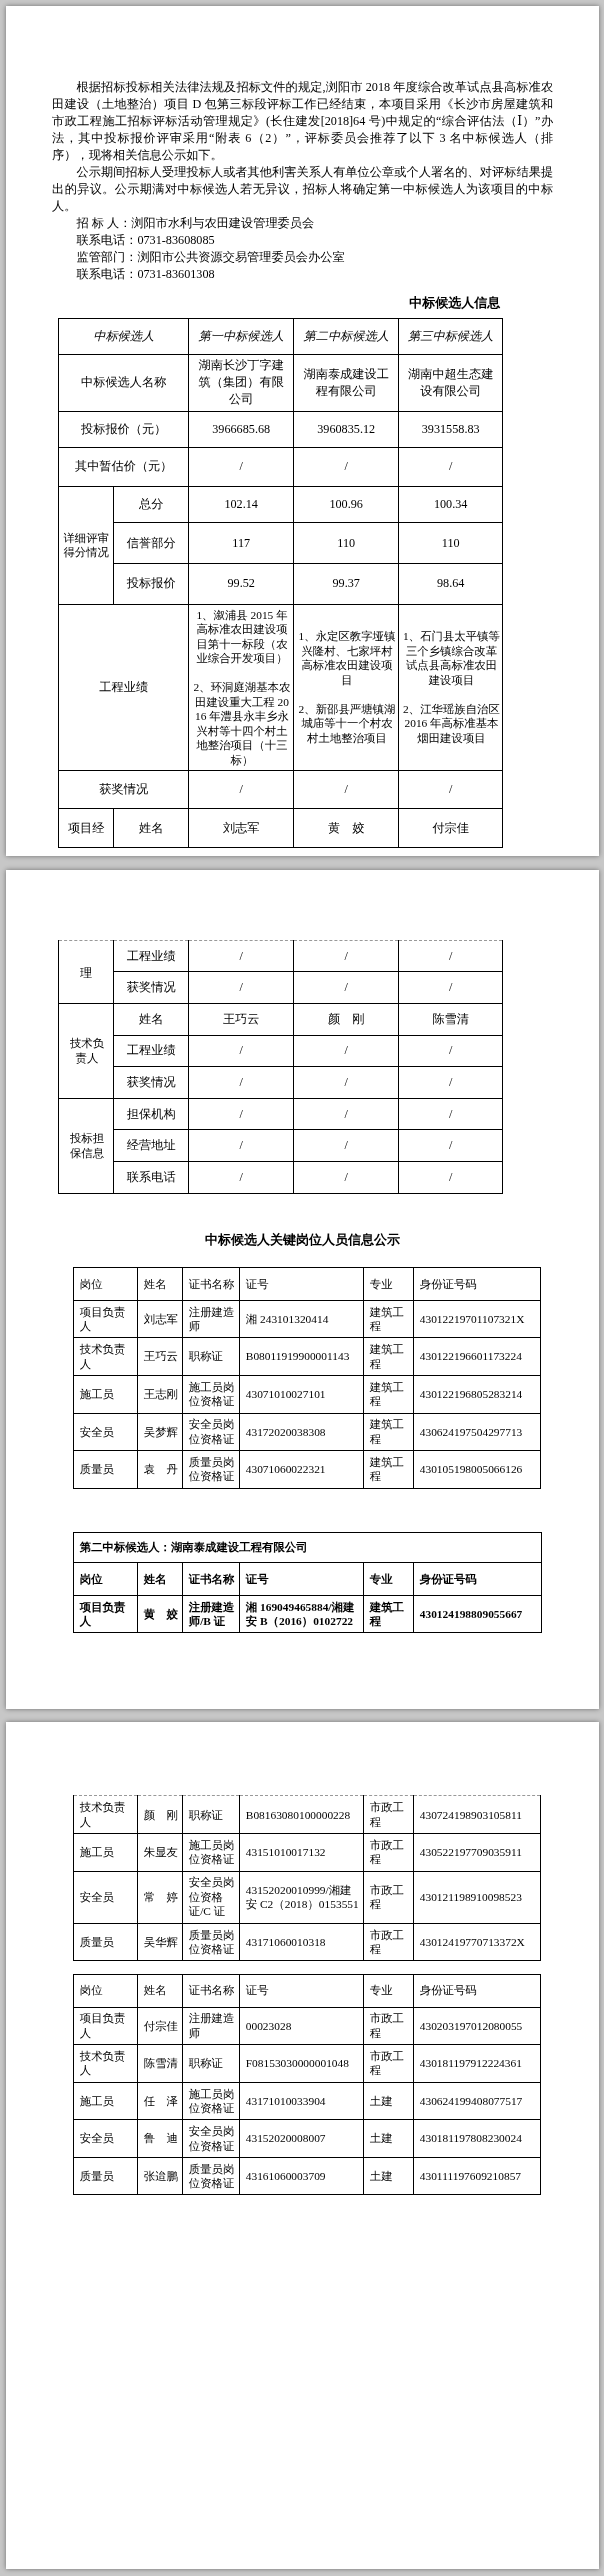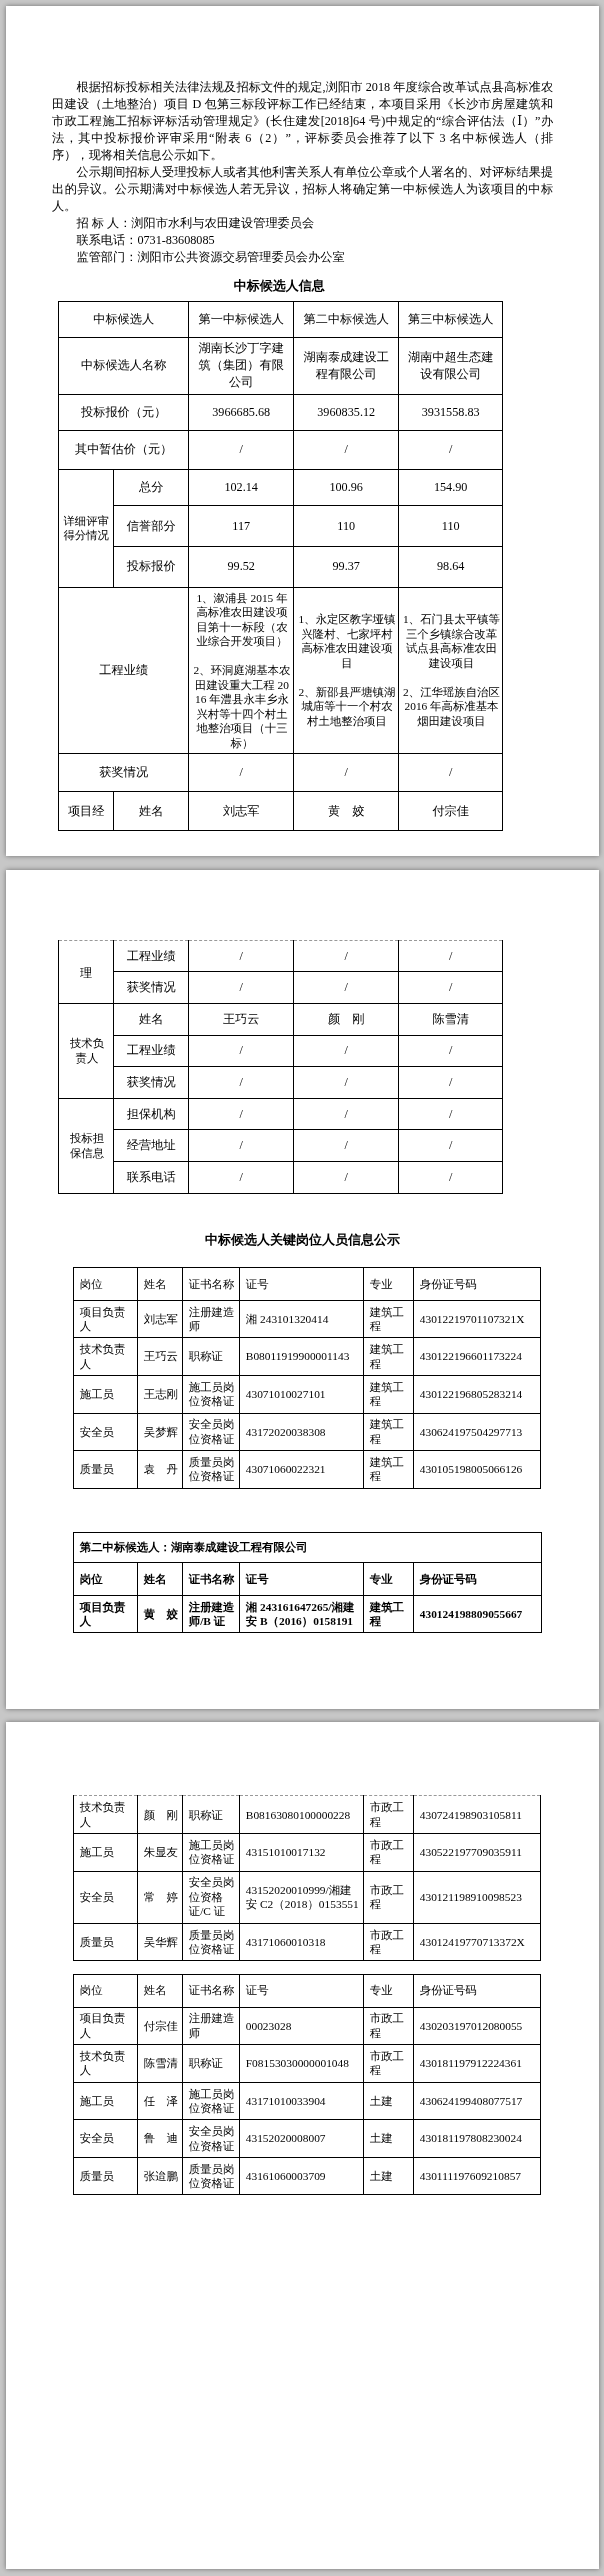--- a/index.html
+++ b/index.html
@@ -22,40 +22,40 @@
   #page3{height:847px;margin:0 6.1px 6.1px 6.1px;}
 
   
   .doc-body{padding-top:73px;font-size:12.2px;line-height:17px;}
   .para{margin:0;text-indent:2em;text-align:justify;}
   .contact{margin:0;padding-left:2em;}
 
   
   .tbl-title{
     width:442px;margin:10.7px 0 6.1px 6.1px;
-    text-align:center;font-weight:bold;font-size:13px;
+    text-align:right;font-weight:bold;font-size:13px;
   }
   .sec-title{
     margin:37px 0 18.3px 0;text-align:center;font-weight:bold;font-size:13px;
   }
 
   
   table{border-collapse:collapse;table-layout:fixed;}
   td{
     border:0.8px solid #000;
     font-size:12.2px;
     padding:2.3px 4.6px;
     word-break:break-all;
     overflow:hidden;
   }
 
   
   .info-table{width:442px;margin-left:6.1px;}
   .info-table td{text-align:center;vertical-align:middle;}
-  .r-head td{height:30.5px;}
+  .r-head td{height:30.5px;font-style:italic;}
   .r-name td{height:43px;}
   .r-price td{height:30.5px;}
   .r-prov td{height:34px;}
   .r-st td{height:30.5px;}
   .r-sc td{height:35px;}
   .r-sp td{height:35px;}
   .r-awd td{height:32px;}
   .r-pm td{height:34px;}
   .cell-perf{
     text-align:left;vertical-align:top;
@@ -80,20 +80,21 @@
 </head>
 <body>
 
 <div class="page" id="page1">
   <div class="doc-body">
     <p class="para">根据招标投标相关法律法规及招标文件的规定,浏阳市 2018 年度综合改革试点县高标准农田建设（土地整治）项目 D 包第三标段评标工作已经结束，本项目采用《长沙市房屋建筑和市政工程施工招标评标活动管理规定》(长住建发[2018]64 号)中规定的“综合评估法（Ⅰ）”办法，其中投标报价评审采用“附表 6（2）”，评标委员会推荐了以下 3 名中标候选人（排序），现将相关信息公示如下。</p>
     <p class="para">公示期间招标人受理投标人或者其他利害关系人有单位公章或个人署名的、对评标结果提出的异议。公示期满对中标候选人若无异议，招标人将确定第一中标候选人为该项目的中标人。</p>
     <p class="contact">招 标 人：浏阳市水利与农田建设管理委员会</p>
     <p class="contact">联系电话：0731-83608085</p>
     <p class="contact">监管部门：浏阳市公共资源交易管理委员会办公室</p>
+    <p class="contact">联系电话：0731-83601308</p>
   </div>
 
   <div class="tbl-title">中标候选人信息</div>
 
   <table class="info-table">
     <colgroup>
         <col style="width:55px">
         <col style="width:75px">
         <col style="width:105px">
         <col style="width:105px">
@@ -123,21 +124,21 @@
       <td>/</td>
       <td>/</td>
       <td>/</td>
     </tr>
     <tr class="r-st">
       <td rowspan="3" class="group-cell cell-perf" style="text-align:center !important;vertical-align:middle;">详细评审
 得分情况</td>
       <td>总分</td>
       <td>102.14</td>
       <td>100.96</td>
-      <td>154.90</td>
+      <td>100.34</td>
     </tr>
     <tr class="r-sc">
       <td>信誉部分</td>
       <td>117</td>
       <td>110</td>
       <td>110</td>
     </tr>
     <tr class="r-sp">
       <td>投标报价</td>
       <td>99.52</td>
@@ -325,21 +326,21 @@
       <td>证号</td>
       <td>专业</td>
       <td>身份证号码</td>
     </tr>
     </tbody>
       <tbody>
         <tr>
           <td>项目负责人</td>
           <td>黄　姣</td>
           <td>注册建造师/B 证</td>
-          <td>湘 243161647265/湘建安 B（2016）0158191</td>
+          <td>湘 169049465884/湘建安 B（2016）0102722</td>
           <td>建筑工程</td>
           <td>430124198809055667</td>
         </tr>
       </tbody>
   </table>
 </div>
 
 <div class="page" id="page3">
 
   <table class="personnel cont-personnel mt96">

